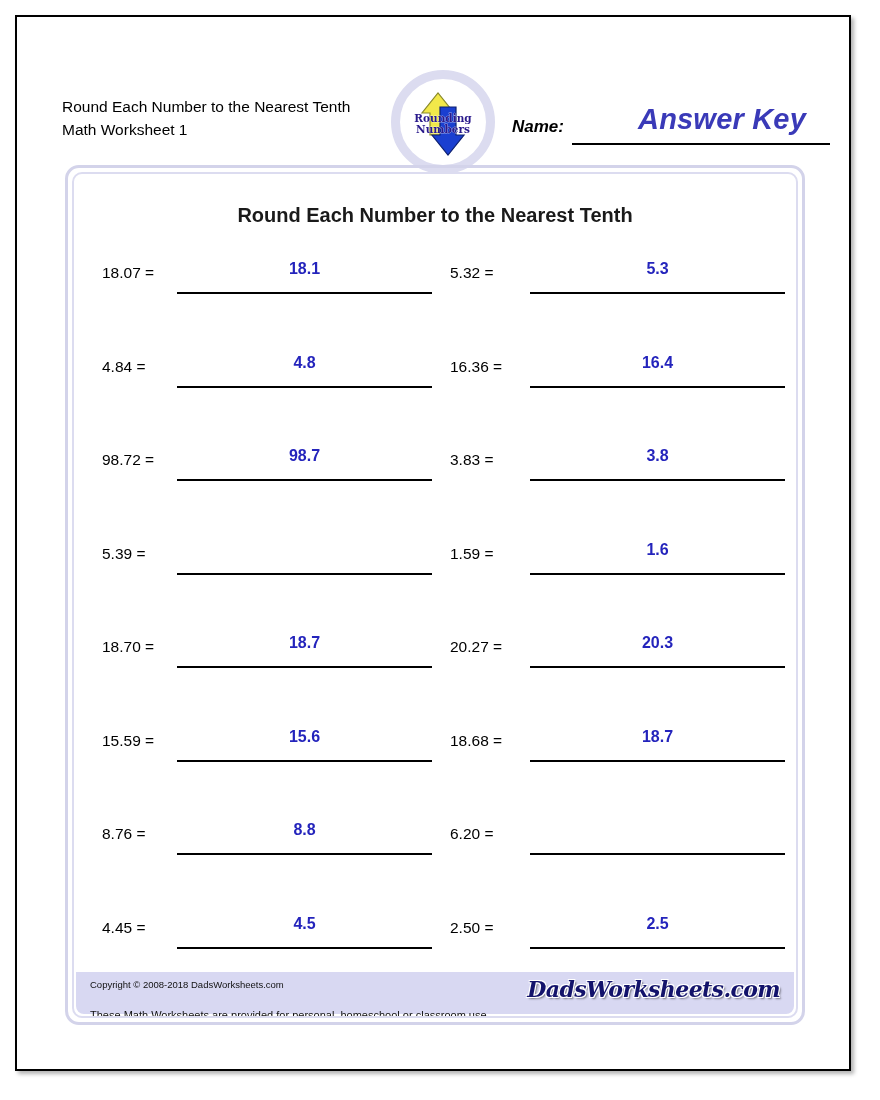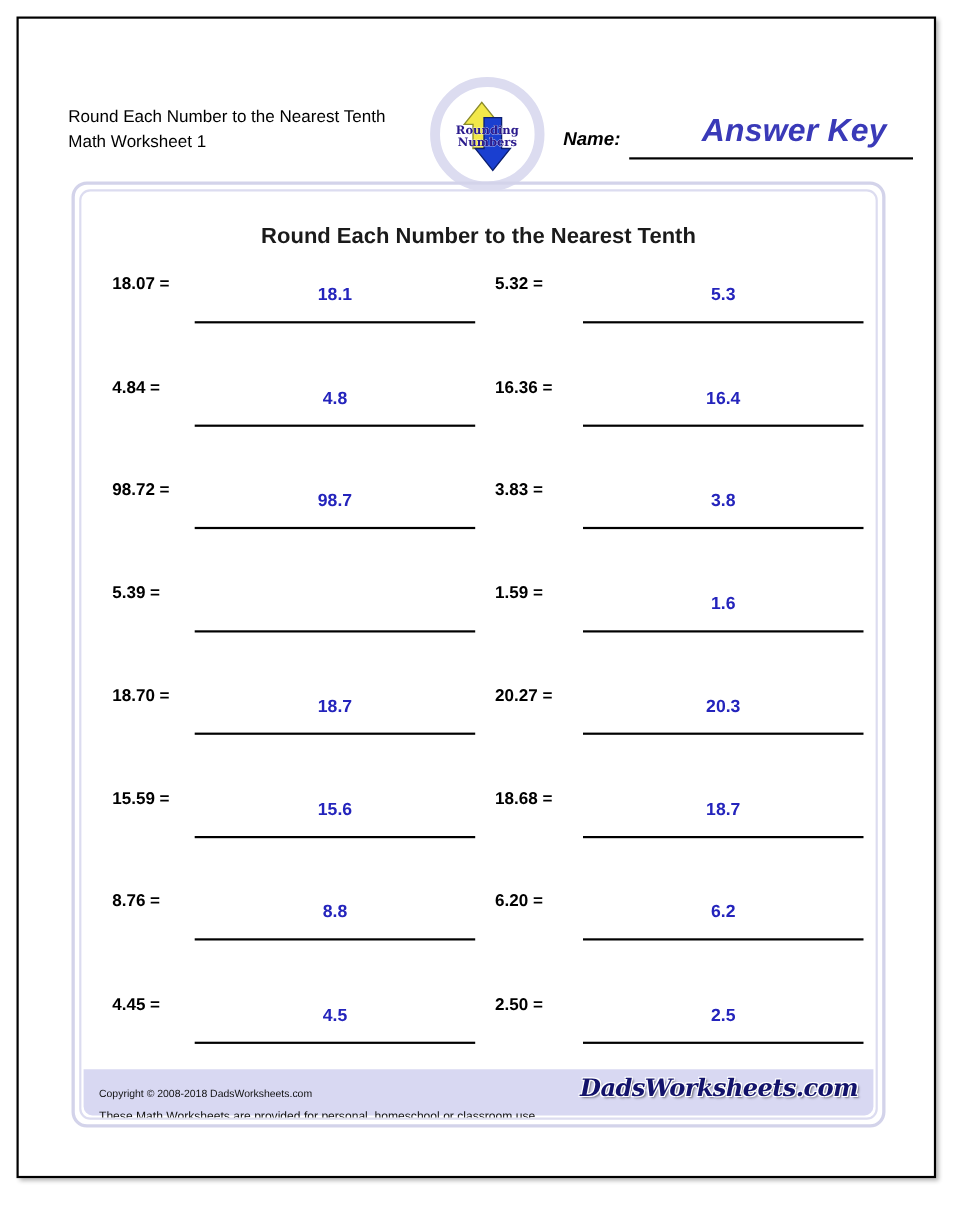--- a/index.html
+++ b/index.html
@@ -158,23 +158,23 @@
     top: 0;
     width: 340px;
     height: 60px;
   }
   .cell.left  { left: 28px; }
   .cell.right { left: 376px; }
 
   .prompt {
     position: absolute;
     left: 0;
-    top: 0;
+    top: 14px;
     font-size: 15.5px;
-    font-weight: bold;
+    font-weight: normal;
     color: #000000;
     white-space: nowrap;
   }
   .ansbox {
     position: absolute;
     top: 0;
     height: 44px;
   }
   .cell.left  .ansbox { left: 75px;  width: 255px; }
   .cell.right .ansbox { left: 80px;  width: 255px; }
@@ -209,21 +209,20 @@
     border-bottom-left-radius: 8px;
     border-bottom-right-radius: 8px;
   }
   .copy1 {
     position: absolute;
     left: 14px;
     top: 7px;
     font-size: 9.5px;
     color: #111111;
     white-space: nowrap;
-    margin-top: 10px;
   }
   .copy2 {
     position: absolute;
     left: 14px;
     top: 37px;
     font-size: 11px;
     color: #111111;
     white-space: nowrap;
   }
   .dw-logo {
@@ -384,21 +383,20 @@
             <div class="cell left">
               <div class="prompt">8.76 =</div>
               <div class="ansbox">
                 <div class="ansval">8.8</div>
                 <div class="ansrule"></div>
               </div>
             </div>
             <div class="cell right">
               <div class="prompt">6.20 =</div>
               <div class="ansbox">
-                <div class="ansval">6.2</div>
                 <div class="ansrule"></div>
               </div>
             </div>
           </div>
           <div class="prow">
             <div class="cell left">
               <div class="prompt">4.45 =</div>
               <div class="ansbox">
                 <div class="ansval">4.5</div>
                 <div class="ansrule"></div>

